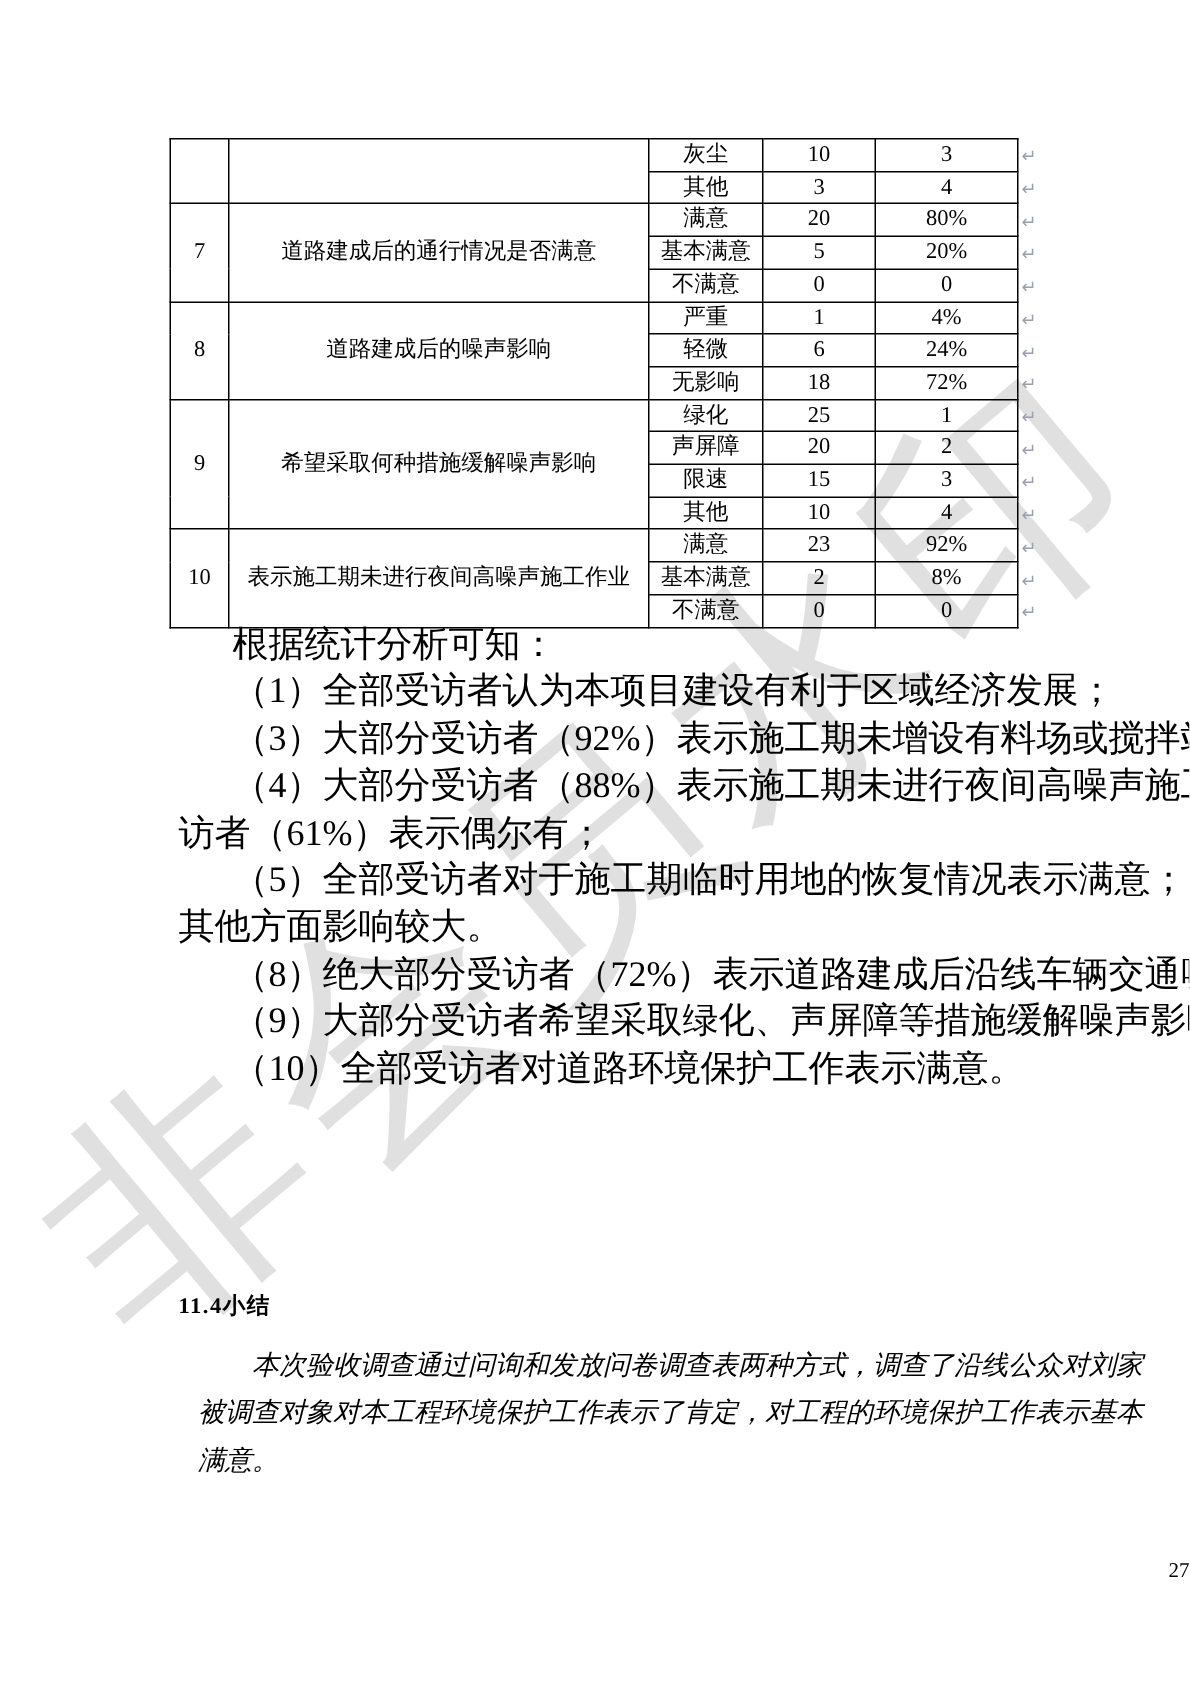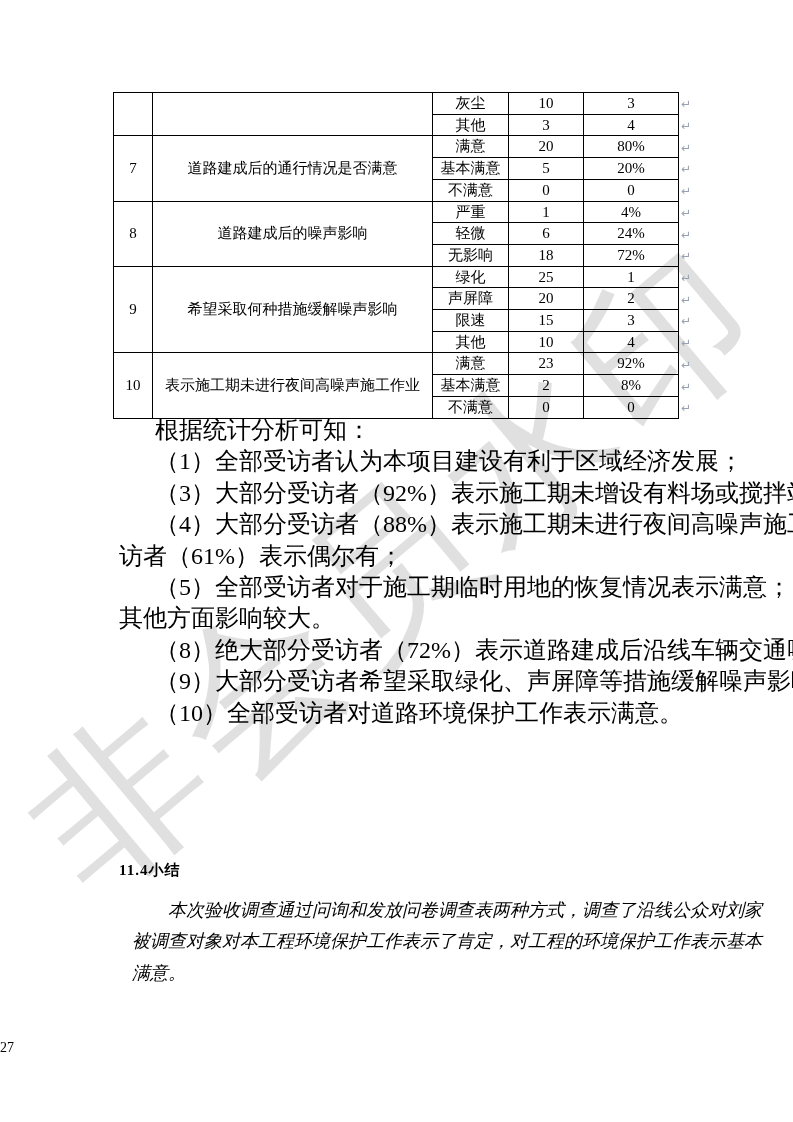--- a/index.html
+++ b/index.html
@@ -98,21 +98,21 @@
     width: 592px;
     font-size: 18px;
     z-index: 1;
     font-style: italic;
   }
   .page-number {
     position: absolute;
     left: 0;
     top: 1040px;
     width: 100%;
-    text-align: left;
+    text-align: right;
     font-size: 14px;
     z-index: 1;
   }
 </style>
 </head>
 <body>
 
 <div class="page">
 
   <div class="watermark">非会员水印</div>

